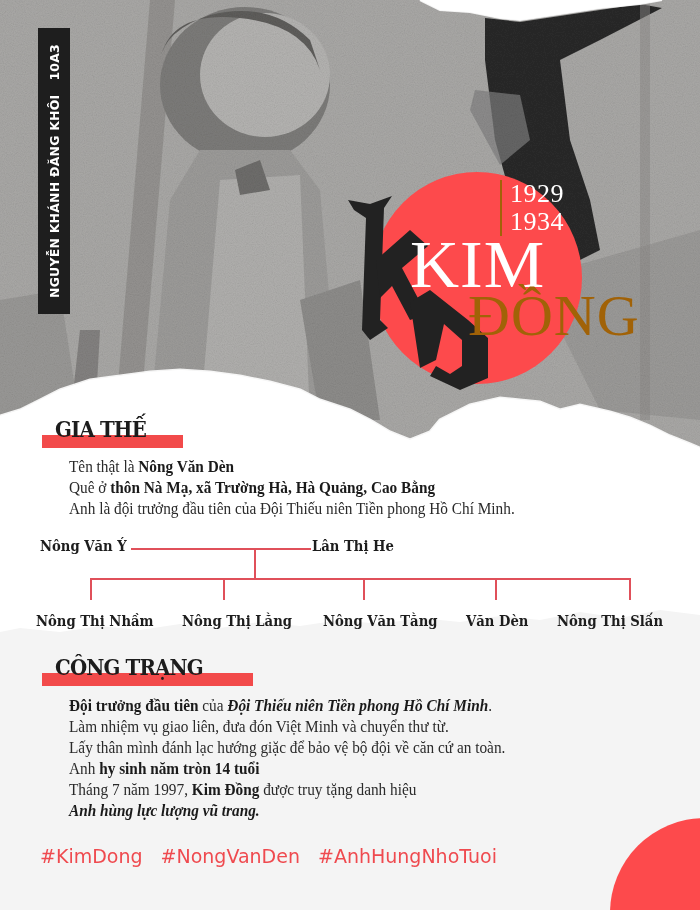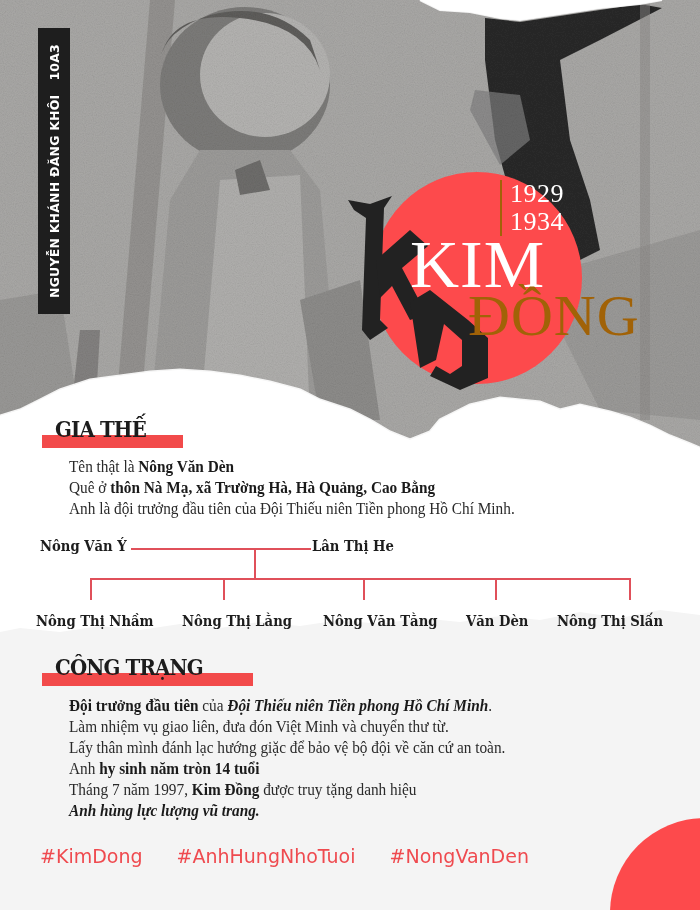--- a/index.html
+++ b/index.html
@@ -39,21 +39,21 @@
   .i { font-style: italic; }
   .gia-body { top: 456px; }
   .cong-body { top: 695px; }
 
   
   .tree { position: absolute; left: 0; top: 530px; width: 688px; height: 110px; }
   .tree .line { position: absolute; background: #e0505a; }
   .tree .person { position: absolute; font-family: "DejaVu Serif", serif; font-weight: bold; font-size: 15px; color: #1d1d1d; white-space: nowrap; transform: scaleX(0.88); transform-origin: left top; }
 
   
-  .hashtags { position: absolute; left: 40px; top: 845px; display: flex; gap: 34px; font-family: "DejaVu Sans", sans-serif; font-size: 19px; color: #ef4a4f; white-space: nowrap; }
+  .hashtags { position: absolute; left: 40px; top: 845px; display: flex; gap: 18px; font-family: "DejaVu Sans", sans-serif; font-size: 19px; color: #ef4a4f; white-space: nowrap; }
 
   
   .corner-circle { position: absolute; left: 610px; top: 818px; width: 190px; height: 190px; border-radius: 50%; background: #fd4a4c; }
 </style>
 </head>
 <body>
 
 <div class="page">
 
   <div class="photo">
@@ -189,18 +189,18 @@
       <span>Anh </span><span class="b">hy sinh năm tròn 14 tuổi</span>
     </span>
     <span class="line">
       <span>Tháng 7 năm 1997, </span><span class="b">Kim Đồng</span><span> được truy tặng danh hiệu</span>
     </span>
     <span class="line b i">Anh hùng lực lượng vũ trang.</span>
   </div>
 
   <div class="hashtags">
     <span>#KimDong</span>
+    <span>#NongVanDen</span>
     <span>#AnhHungNhoTuoi</span>
-    <span>#NongVanDen</span>
   </div>
 
   <div class="corner-circle"></div>
 </div>
 
 </body></html>

